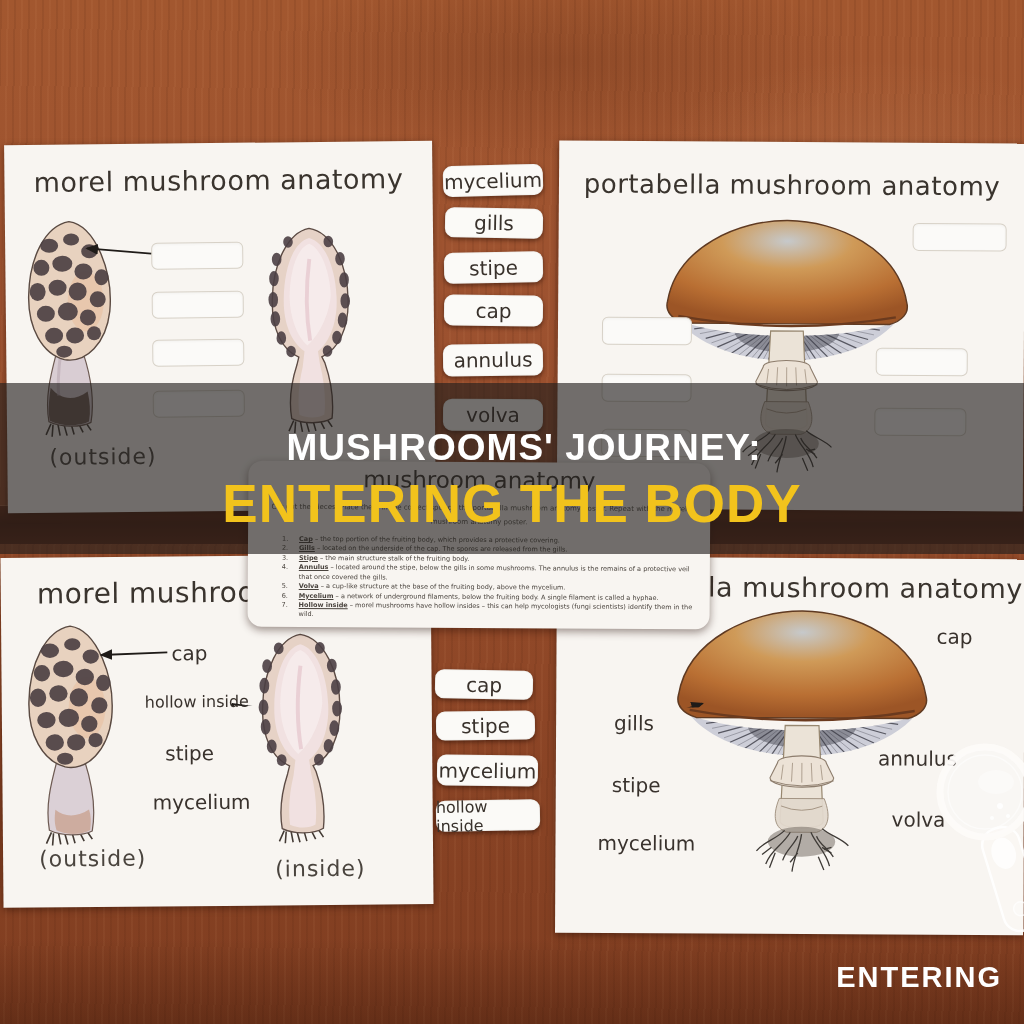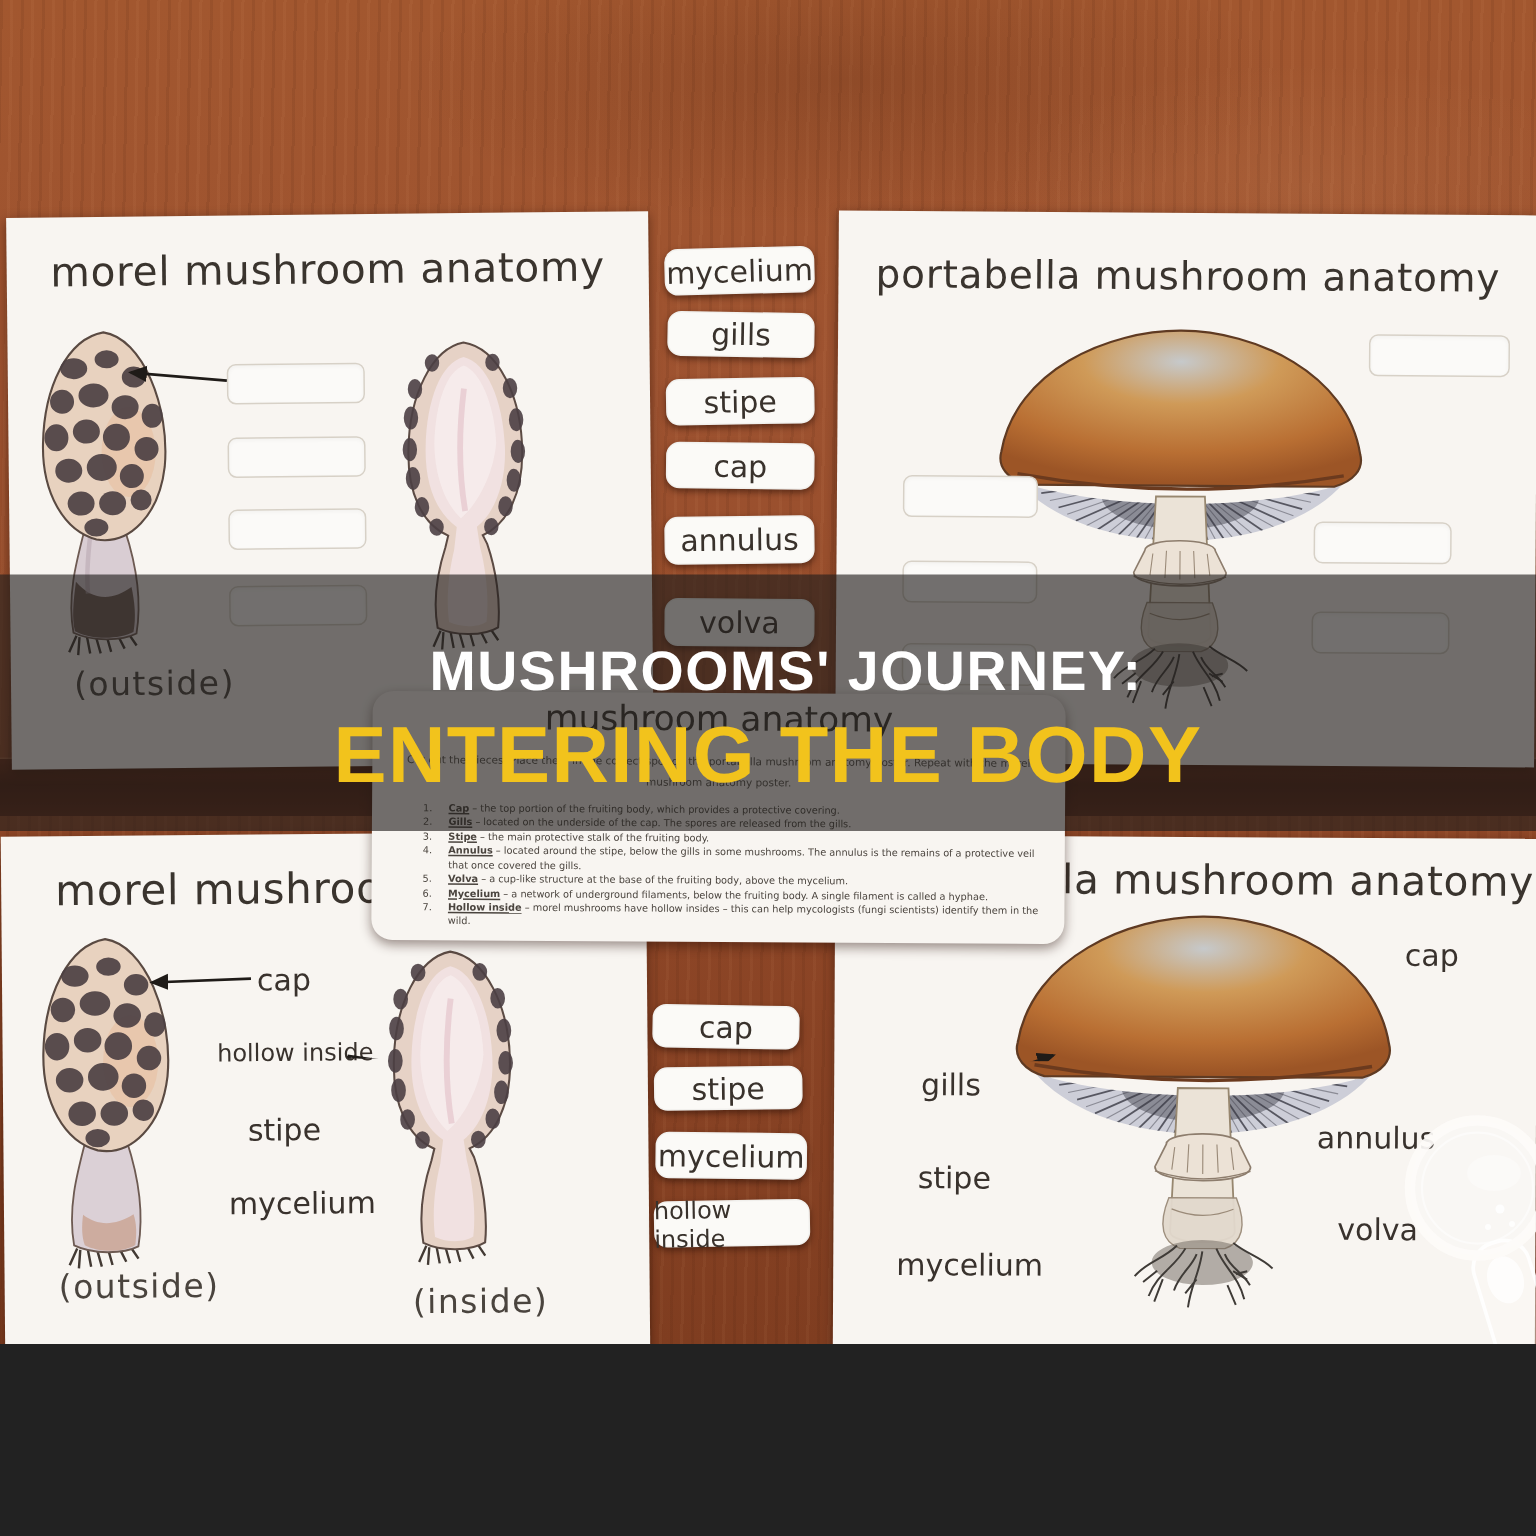--- a/index.html
+++ b/index.html
@@ -1,16 +1,16 @@
 <!DOCTYPE html>
 <html><head>
 <meta charset="utf-8">
 <style>
   html,body{margin:0;padding:0;background:#222;}
-  #stage{position:relative;width:1024px;height:896px;overflow:hidden;
+  #stage{position:relative;width:1024px;height:1024px;overflow:hidden;
     font-family:"DejaVu Sans",sans-serif;
     background:linear-gradient(180deg,#a2572f 0%,#9d5230 30%,#954c2a 52%,#8c4526 70%,#7f3d20 100%);}
   #stage::before{content:"";position:absolute;inset:0;z-index:1;
     background:
       radial-gradient(420px 140px at 55% 6%, rgba(60,22,8,.18), rgba(0,0,0,0) 70%),
       radial-gradient(300px 120px at 85% 14%, rgba(255,200,150,.08), rgba(0,0,0,0) 70%),
       repeating-linear-gradient(91deg, rgba(70,28,10,.10) 0 2px, rgba(0,0,0,0) 2px 7px, rgba(255,190,140,.05) 7px 9px, rgba(0,0,0,0) 9px 14px);}
   #stage::after{content:"";position:absolute;left:0;top:938px;width:100%;height:86px;z-index:2;
     background:linear-gradient(180deg,rgba(0,0,0,0),rgba(30,8,2,.28));}
   .seam{position:absolute;left:0;top:506px;width:1024px;height:38px;z-index:3;
@@ -465,21 +465,21 @@
     </svg>
   </div>
 
   <div class="card" id="card-instr">
     <div id="instr-title" class="hand">mushroom anatomy</div>
     <div class="intro" style="top:42px;">Cut out the pieces. Place them in the correct spot on the portabella mushroom anatomy poster. Repeat with the morel</div>
     <div class="intro" style="top:56px;">mushroom anatomy poster.</div>
     <div id="instr-list">
       <div class="item"><span class="num">1.</span><span class="term">Cap</span><span> – the top portion of the fruiting body, which provides a protective covering.</span></div>
       <div class="item"><span class="num">2.</span><span class="term">Gills</span><span> – located on the underside of the cap. The spores are released from the gills.</span></div>
-      <div class="item"><span class="num">3.</span><span class="term">Stipe</span><span> – the main protective stalk of the fruiting body.</span></div>
+      <div class="item"><span class="num">3.</span><span class="term">Stipe</span><span> – the main structure stalk of the fruiting body.</span></div>
       <div class="item"><span class="num">4.</span><span class="term">Annulus</span><span> – located around the stipe, below the gills in some mushrooms. The annulus is the remains of a protective veil that once covered the gills.</span></div>
       <div class="item"><span class="num">5.</span><span class="term">Volva</span><span> – a cup-like structure at the base of the fruiting body, above the mycelium.</span></div>
       <div class="item"><span class="num">6.</span><span class="term">Mycelium</span><span> – a network of underground filaments, below the fruiting body. A single filament is called a hyphae.</span></div>
       <div class="item"><span class="num">7.</span><span class="term">Hollow inside</span><span> – morel mushrooms have hollow insides – this can help mycologists (fungi scientists) identify them in the wild.</span></div>
     </div>
   </div>
 
   <svg id="magnifier" viewBox="0 0 146 240">
     <g transform="rotate(-17 107 66)">
       <rect x="88" y="104" width="38" height="106" rx="17" fill="rgba(252,250,247,.45)" stroke="rgba(255,255,255,.85)" stroke-width="2.5"></rect>

